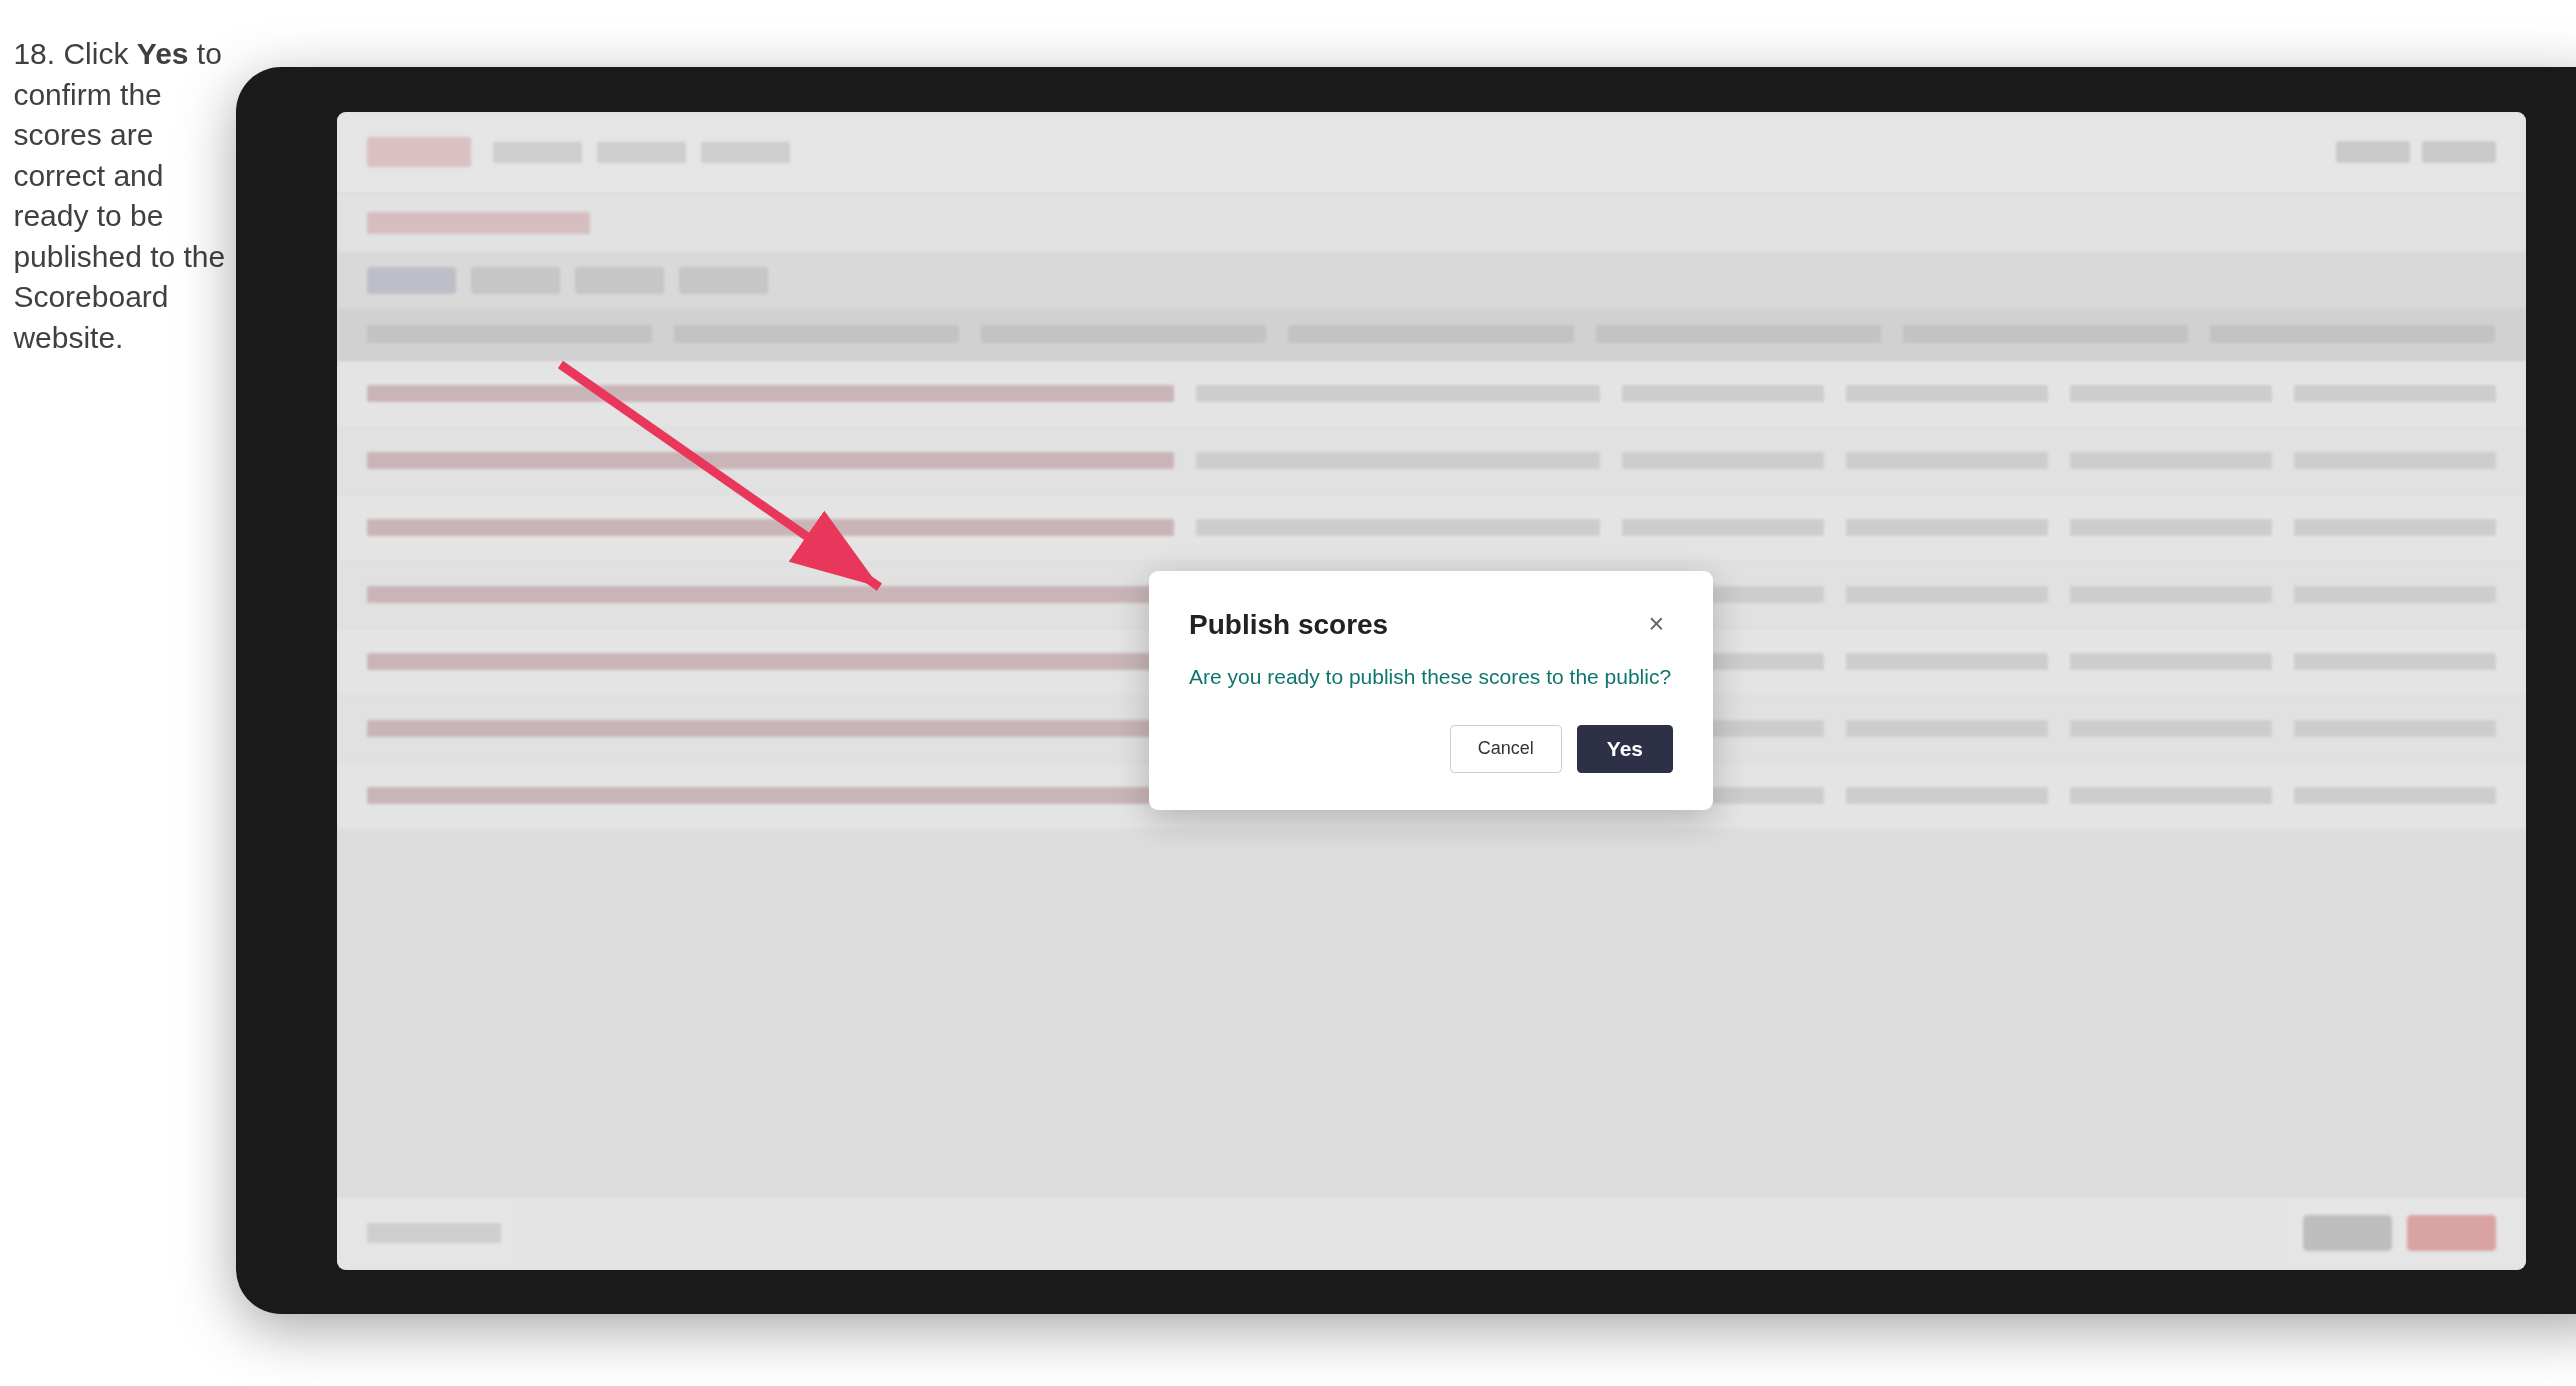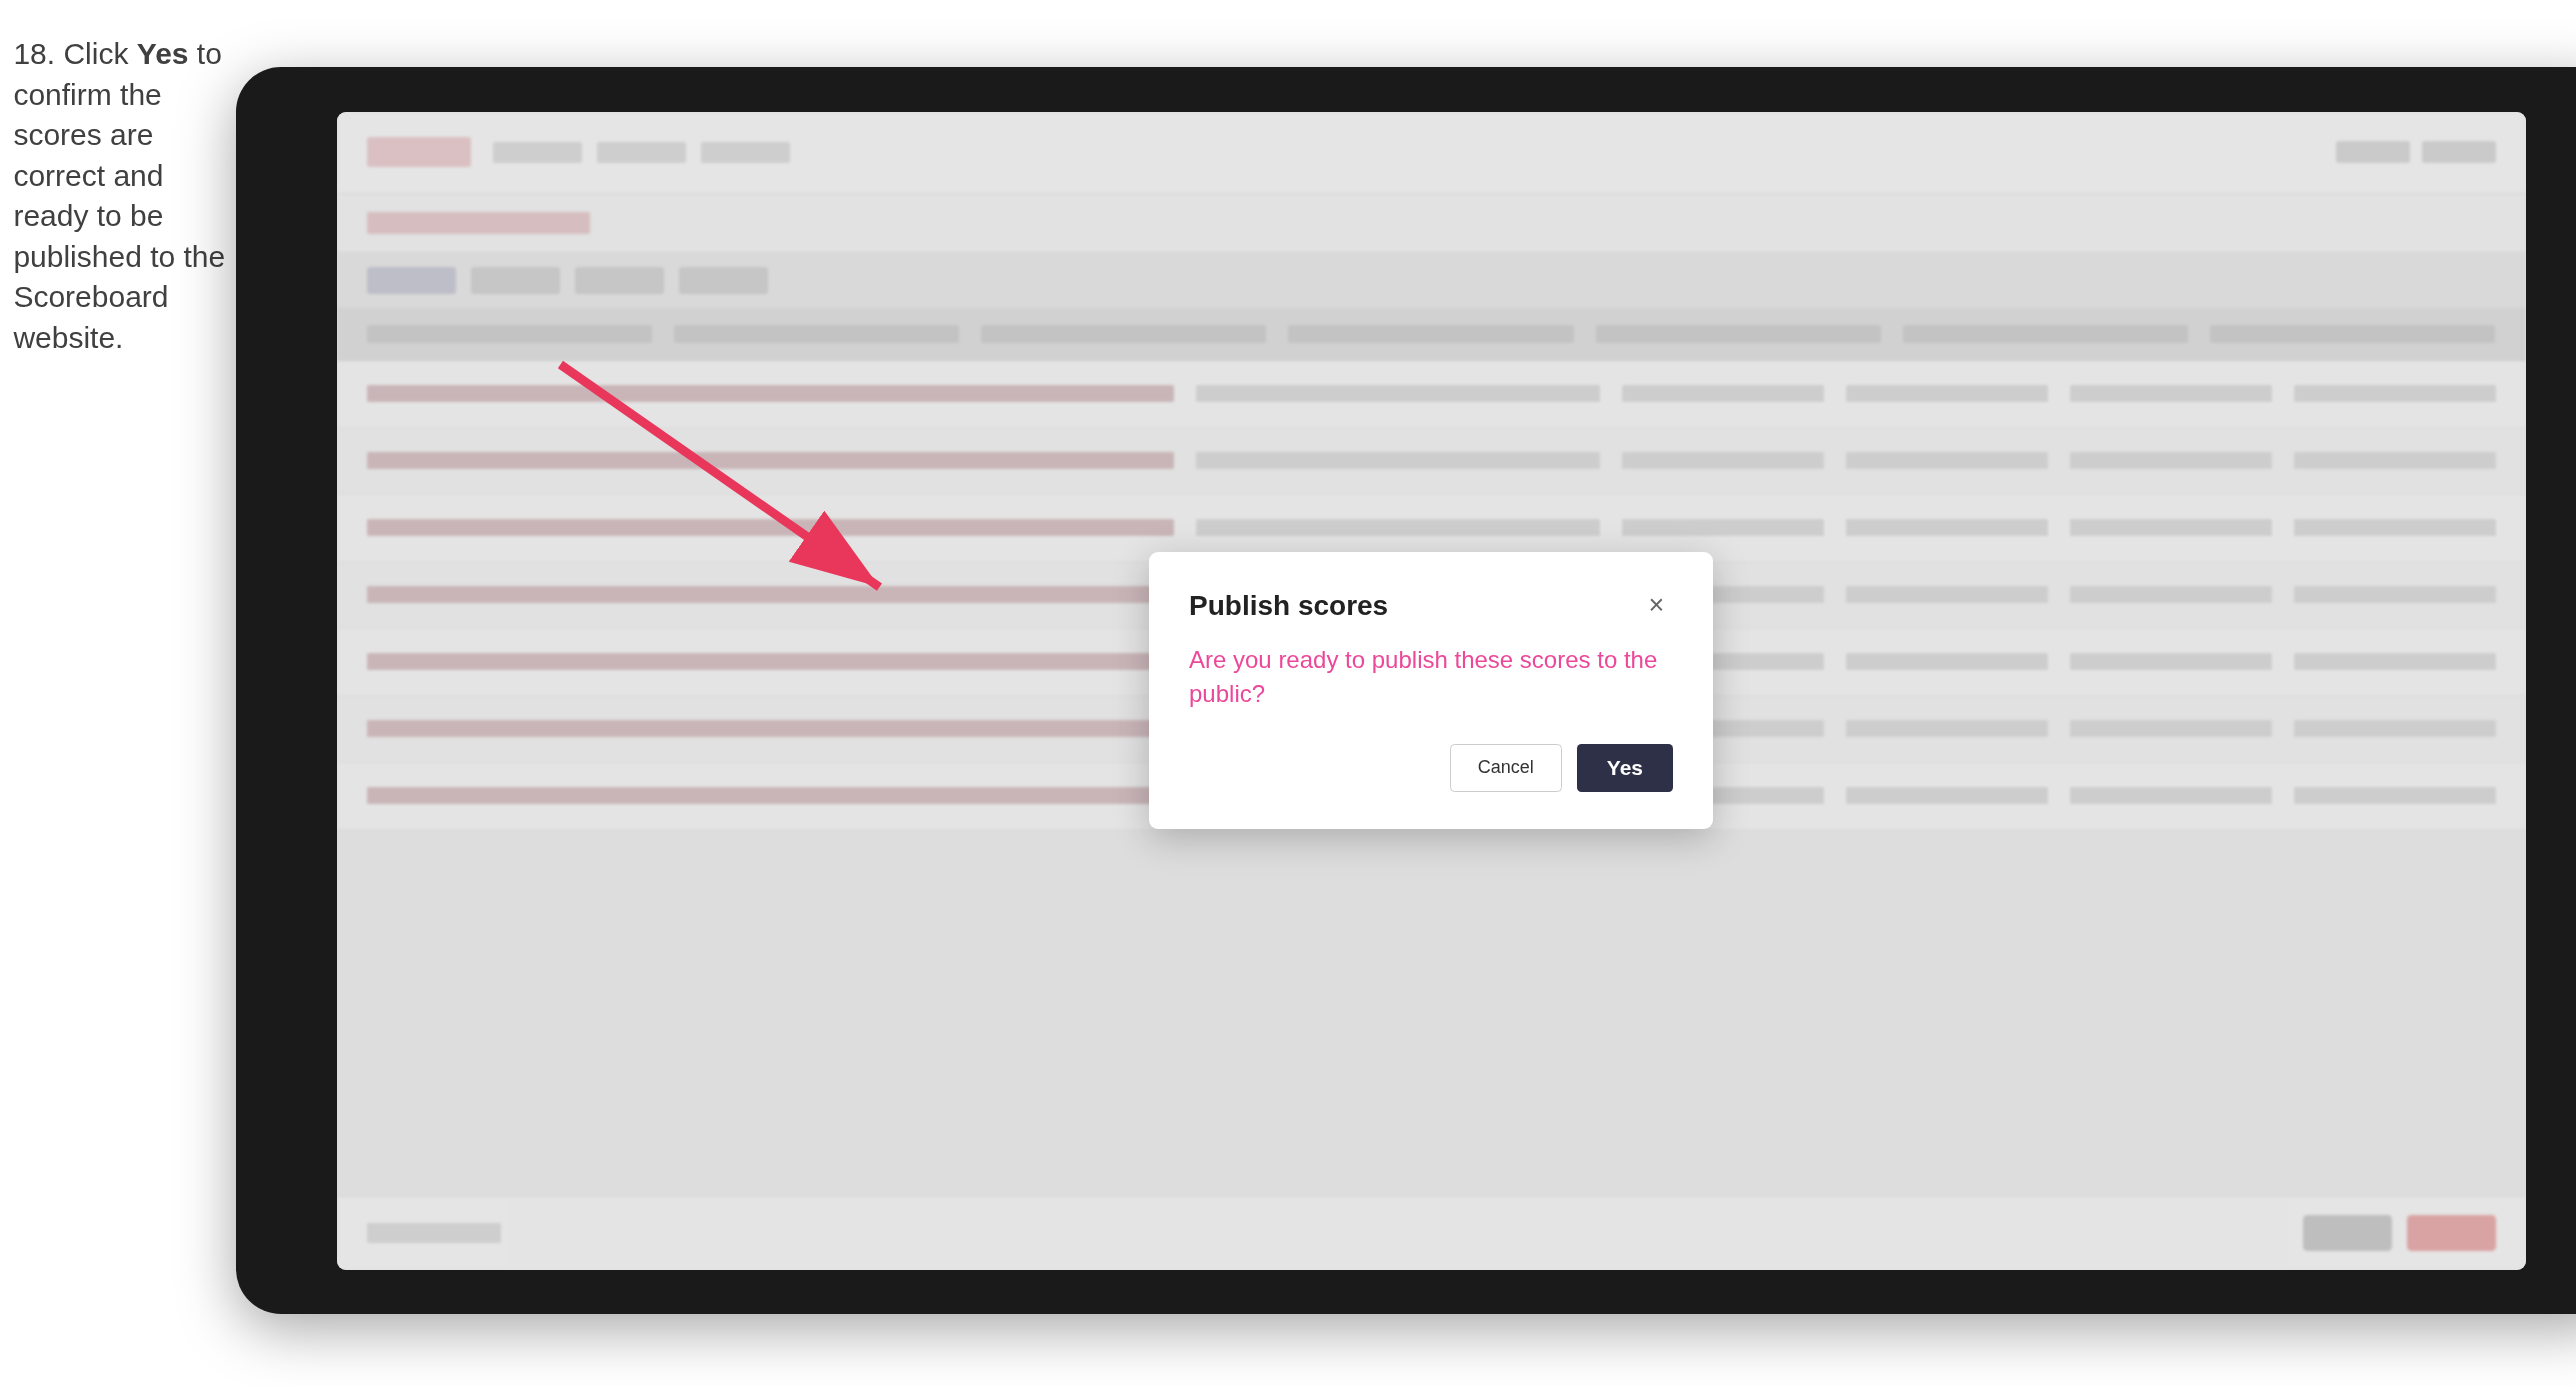--- a/index.html
+++ b/index.html
@@ -247,22 +247,22 @@
       cursor: pointer;
       display: flex;
       align-items: center;
       justify-content: center;
       color: #666;
       font-size: 27px;
       border-radius: 3px;
     }
 
     .modal-body {
-      font-size: 24px;
-      color: #ec4899;
+      font-size: 21px;
+      color: #0f766e;
       margin-bottom: 33px;
       line-height: 1.4;
     }
 
     .modal-footer {
       display: flex;
       justify-content: flex-end;
       gap: 15px;
     }
 

